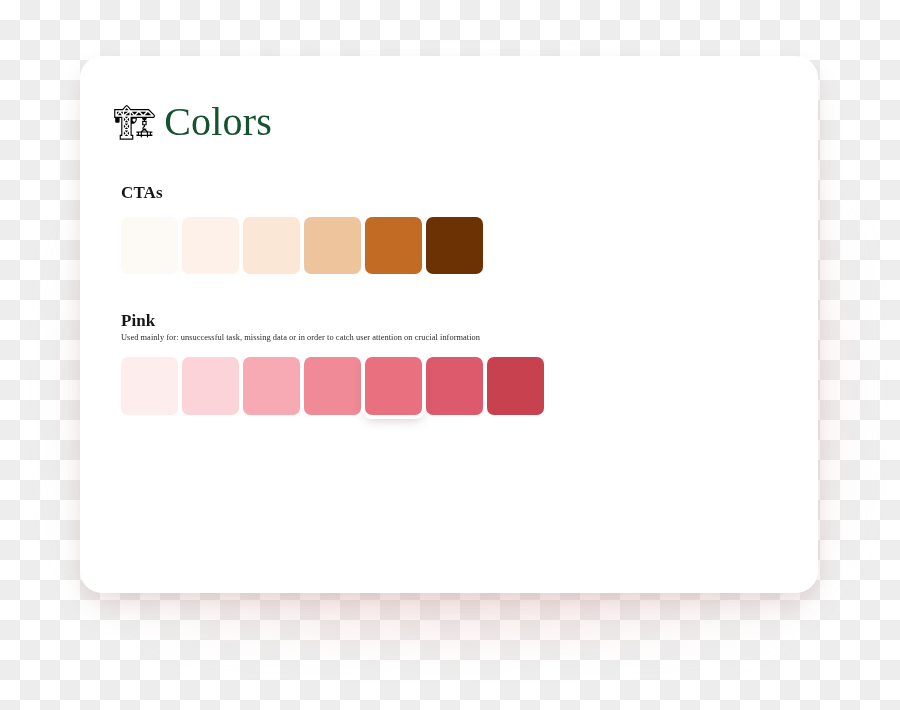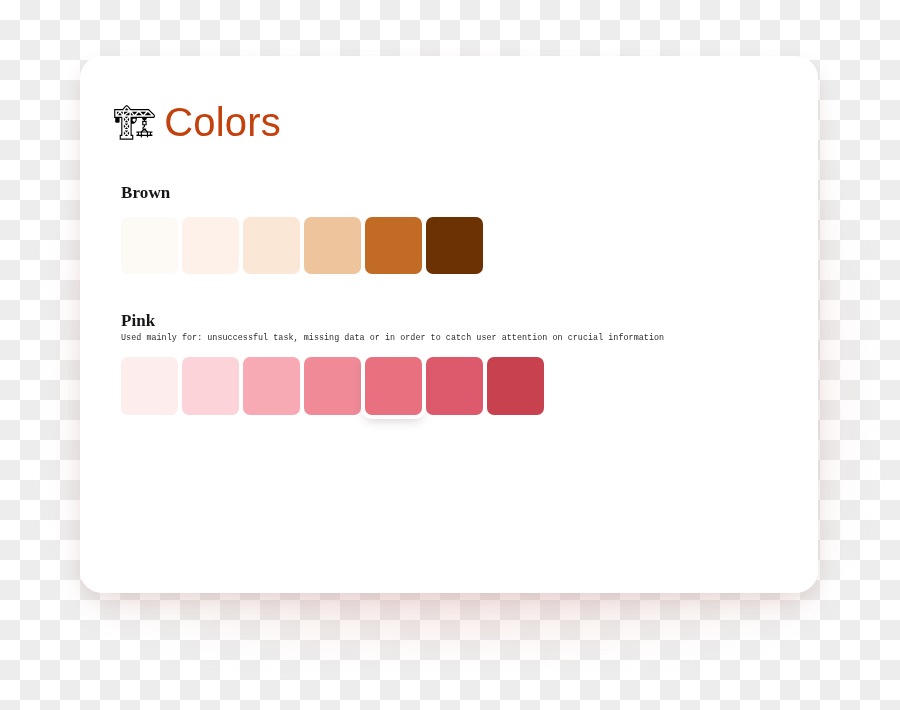--- a/index.html
+++ b/index.html
@@ -64,45 +64,45 @@
     align-items: center;
     gap: 8px;
     margin: 46px 0 0 33px;
   }
   .title-emoji {
     font-size: 34px;
     line-height: 1;
     display: inline-block;
   }
   .title-text {
-    font-family: Liberation Sans, sans-serif;
+    font-family: Liberation Serif, serif;
     font-size: 40px;
     font-weight: 400;
-    color: #c2410c;
+    color: #14532d;
     letter-spacing: 0.2px;
     line-height: 1;
   }
 
   
   .section { margin: 0 0 0 41px; }
   #section-brown { margin-top: 41px; }
   #section-pink  { margin-top: 37px; }
   #section-navy  { margin-top: 38px; }
 
   .section-heading {
     font-family: "Liberation Serif", "DejaVu Serif", serif;
     font-weight: bold;
     font-size: 17px;
     color: #16161a;
     margin: 0;
     line-height: 1.15;
     letter-spacing: 0.1px;
   }
   .section-sub {
-    font-family: Liberation Mono, monospace;
+    font-family: Liberation Serif, serif;
     font-size: 8.4px;
     color: #2c2c30;
     margin: 3px 0 0 0;
     line-height: 1.2;
     letter-spacing: 0.05px;
   }
 
   
   .swatch-row {
     display: flex;
@@ -134,21 +134,21 @@
   <div id="glow"></div>
 
   <div id="card">
 
     <div class="title-row">
       <span class="title-emoji">🏗</span>
       <span class="title-text">Colors</span>
     </div>
 
     <div class="section" id="section-brown">
-      <h2 class="section-heading">Brown</h2>
+      <h2 class="section-heading">CTAs</h2>
       <div class="swatch-row" id="row-brown">
           <div class="swatch" style="background: rgb(253, 249, 245);"></div>
           <div class="swatch" style="background: rgb(253, 241, 234);"></div>
           <div class="swatch" style="background: rgb(251, 231, 214);"></div>
           <div class="swatch" style="background: rgb(238, 196, 156);"></div>
           <div class="swatch" style="background: rgb(194, 107, 36);"></div>
           <div class="swatch" style="background: rgb(109, 50, 4);"></div>
         </div>
     </div>
 

